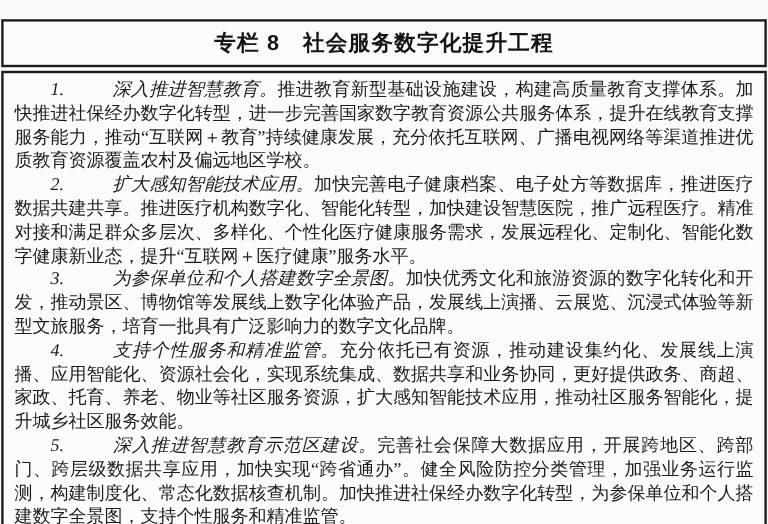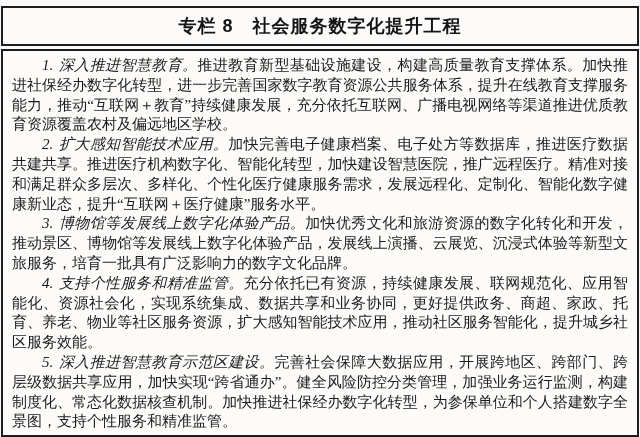--- a/index.html
+++ b/index.html
@@ -6,21 +6,21 @@
   body {
     width: 640px;
     height: 437px;
     background: #f7f6f4;
     overflow: hidden;
   }
   .page {
     box-sizing: border-box;
     width: 640px;
     height: 437px;
-    padding: 6px 1px 0 1px;
+    padding: 16px 1px 0 1px;
     background: #fbfaf8;
   }
   .title-box {
     box-sizing: border-box;
     border: 2px solid #1d1d1d;
     height: 40px;
     display: flex;
     align-items: center;
     justify-content: center;
     background: #fcfbf9;
@@ -48,38 +48,39 @@
     font-size: 15px;
     line-height: 19.8px;
     color: #1b1b1b;
   }
   .num {
     font-style: italic;
     margin-right: 0.35em;
   }
   .lead {
     font-style: italic;
+    margin-left: 35px;
   }
 </style>
 </head>
 <body>
 
 <div class="page">
 
   <div class="title-box">
     <span class="title">专栏 8　社会服务数字化提升工程</span>
   </div>
 
   <div class="body-box">
 
     <p class="item"><span class="num">1.</span><span class="lead">深入推进智慧教育。</span><span class="text">推进教育新型基础设施建设，构建高质量教育支撑体系。加快推进社保经办数字化转型，进一步完善国家数字教育资源公共服务体系，提升在线教育支撑服务能力，推动“互联网＋教育”持续健康发展，充分依托互联网、广播电视网络等渠道推进优质教育资源覆盖农村及偏远地区学校。</span></p>
 
     <p class="item"><span class="num">2.</span><span class="lead">扩大感知智能技术应用。</span><span class="text">加快完善电子健康档案、电子处方等数据库，推进医疗数据共建共享。推进医疗机构数字化、智能化转型，加快建设智慧医院，推广远程医疗。精准对接和满足群众多层次、多样化、个性化医疗健康服务需求，发展远程化、定制化、智能化数字健康新业态，提升“互联网＋医疗健康”服务水平。</span></p>
 
-    <p class="item"><span class="num">3.</span><span class="lead">博物馆等发展线上数字化体验产品。</span><span class="text">加快优秀文化和旅游资源的数字化转化和开发，推动景区、博物馆等发展线上数字化体验产品，发展线上演播、云展览、沉浸式体验等新型文旅服务，培育一批具有广泛影响力的数字文化品牌。</span></p>
+    <p class="item"><span class="num">3.</span><span class="lead">为参保单位和个人搭建数字全景图。</span><span class="text">加快优秀文化和旅游资源的数字化转化和开发，推动景区、博物馆等发展线上数字化体验产品，发展线上演播、云展览、沉浸式体验等新型文旅服务，培育一批具有广泛影响力的数字文化品牌。</span></p>
 
-    <p class="item"><span class="num">4.</span><span class="lead">支持个性服务和精准监管。</span><span class="text">充分依托已有资源，持续健康发展、联网规范化、应用智能化、资源社会化，实现系统集成、数据共享和业务协同，更好提供政务、商超、家政、托育、养老、物业等社区服务资源，扩大感知智能技术应用，推动社区服务智能化，提升城乡社区服务效能。</span></p>
+    <p class="item"><span class="num">4.</span><span class="lead">支持个性服务和精准监管。</span><span class="text">充分依托已有资源，推动建设集约化、发展线上演播、应用智能化、资源社会化，实现系统集成、数据共享和业务协同，更好提供政务、商超、家政、托育、养老、物业等社区服务资源，扩大感知智能技术应用，推动社区服务智能化，提升城乡社区服务效能。</span></p>
 
     <p class="item"><span class="num">5.</span><span class="lead">深入推进智慧教育示范区建设。</span><span class="text">完善社会保障大数据应用，开展跨地区、跨部门、跨层级数据共享应用，加快实现“跨省通办”。健全风险防控分类管理，加强业务运行监测，构建制度化、常态化数据核查机制。加快推进社保经办数字化转型，为参保单位和个人搭建数字全景图，支持个性服务和精准监管。</span></p>
 
   </div>
 
 </div>
 
 </body></html>

